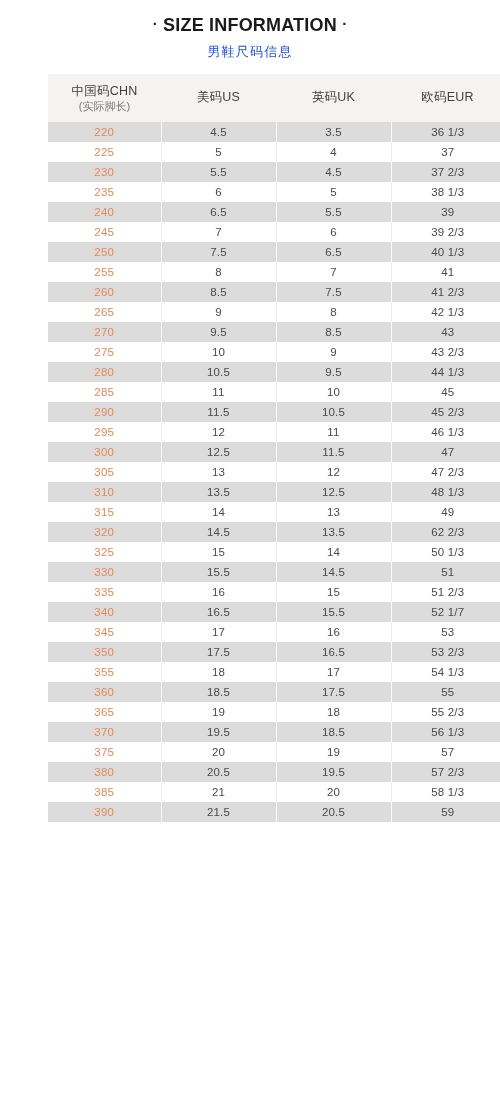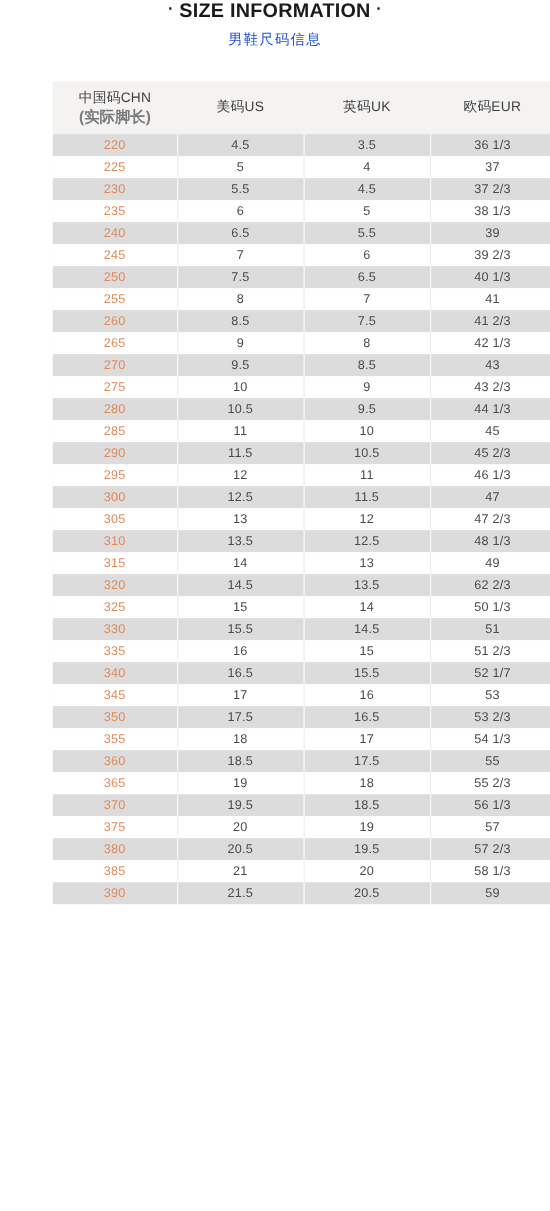--- a/index.html
+++ b/index.html
@@ -16,20 +16,21 @@
   }
 
   
   #title-band {
     height: 74px;
     background: #ffffff;
     display: flex;
     flex-direction: column;
     align-items: center;
     justify-content: flex-start;
+    padding-top: 16px;
     box-sizing: border-box;
   }
   #main-title {
     font-size: 18px;
     font-weight: bold;
     letter-spacing: 0.2px;
     color: #1a1a1a;
     line-height: 1.1;
     white-space: nowrap;
   }
@@ -86,25 +87,24 @@
   }
   .th-main {
     display: block;
     font-size: 12.5px;
     color: #3f3f3f;
     letter-spacing: 0.2px;
     line-height: 1.25;
   }
   .th-sub {
     display: block;
-    font-size: 14px;
+    font-size: 11px;
     color: #7b7b7b;
     margin-top: 1px;
     line-height: 1.1;
-    font-weight: bold;
   }
 
   
   #size-table tbody tr { height: 20px; }
   #size-table tbody tr.shade td { background: #dcdcdc; }
   #size-table tbody tr.plain td { background: #ffffff; }
 
   #size-table tbody td {
     text-align: center;
     vertical-align: middle;

